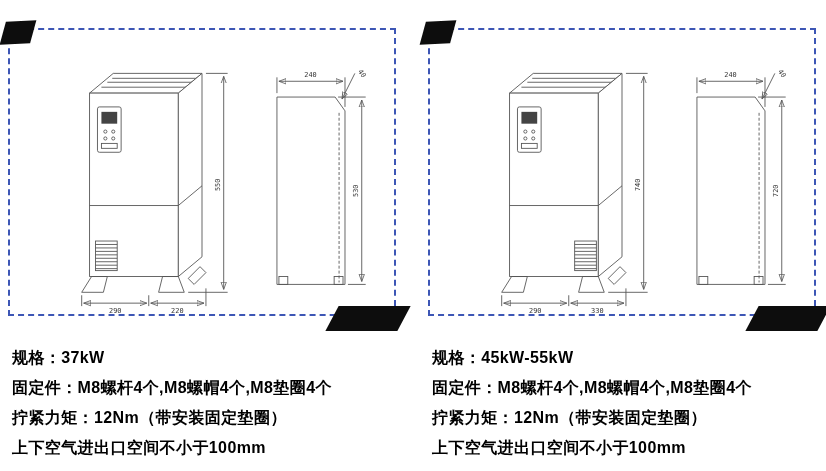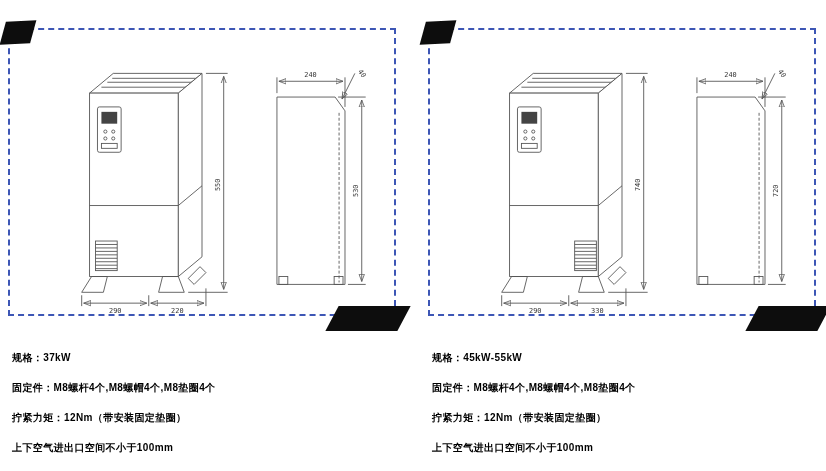--- a/index.html
+++ b/index.html
@@ -22,21 +22,21 @@
     background:#0d0d0d;transform:skewX(-28deg);
   }
   .draw{display:block;margin:0 auto;}
   .draw line,.draw rect,.draw polygon,.draw path,.draw circle{
     stroke:#555;fill:none;stroke-width:0.9;
   }
   .draw .face{fill:#ffffff;}
   .draw .solid{fill:#444;stroke:none;}
   .draw text{font-size:7px;fill:#333;stroke:none;font-family:"DejaVu Sans Mono",monospace;}
   .specs{
-    position:absolute;width:404px;font-size:10px;color:#000;
+    position:absolute;width:404px;font-size:16px;color:#000;
     font-weight:600;letter-spacing:0.4px;
   }
   .specs-left{left:12px;top:349px;}
   .specs-right{left:432px;top:349px;}
   .specs .line{line-height:18px;margin-bottom:12px;}
 </style>
 </head>
 <body>
 
 <div class="panel panel-left">

